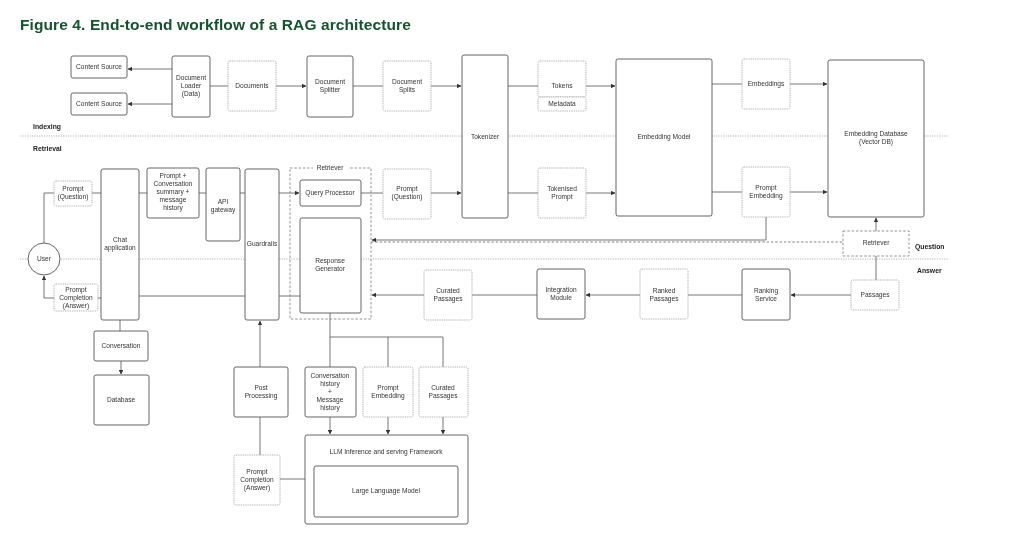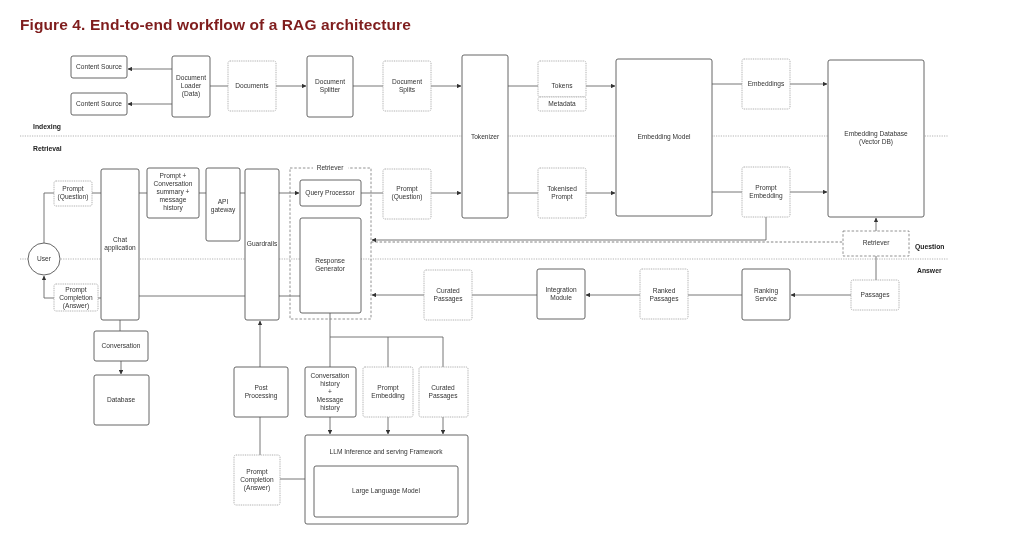--- a/index.html
+++ b/index.html
@@ -1,17 +1,17 @@
 <!DOCTYPE html>
 <html><head>
 <meta charset="utf-8">
 <style>
   html, body { margin:0; padding:0; background:#ffffff; }
   body { width:1014px; height:538px; position:relative; overflow:hidden; font-family:"Liberation Sans", sans-serif; }
-  .title { position:absolute; left:20px; top:16px; font-size:15.5px; font-weight:bold; color:#7f1d1d; letter-spacing:0.1px; }
+  .title { position:absolute; left:20px; top:16px; font-size:15.5px; font-weight:bold; color:#14532d; letter-spacing:0.1px; }
   svg#diagram { position:absolute; left:0; top:0; }
   .node-text { font-family:"Liberation Sans", sans-serif; font-size:6.6px; fill:#333; text-anchor:middle; }
   .label-text { font-family:"Liberation Sans", sans-serif; font-size:6.8px; fill:#222; font-weight:bold; }
 </style>
 </head>
 <body>
 
 <div class="title">Figure 4. End-to-end workflow of a RAG architecture</div>
 
 <svg id="diagram" width="1014" height="538" viewBox="0 0 1014 538">

